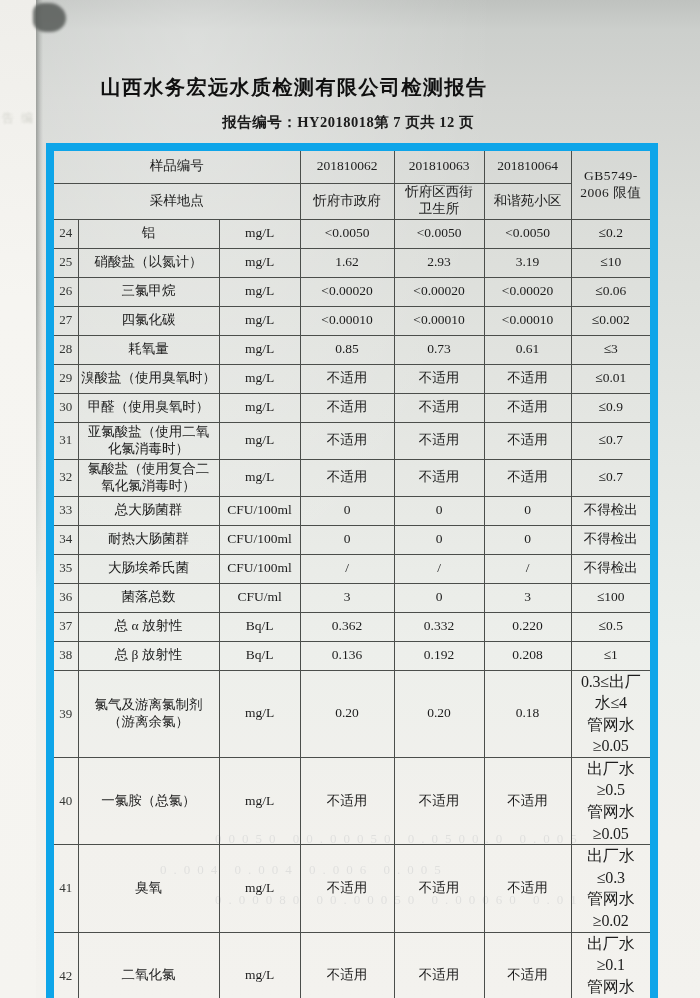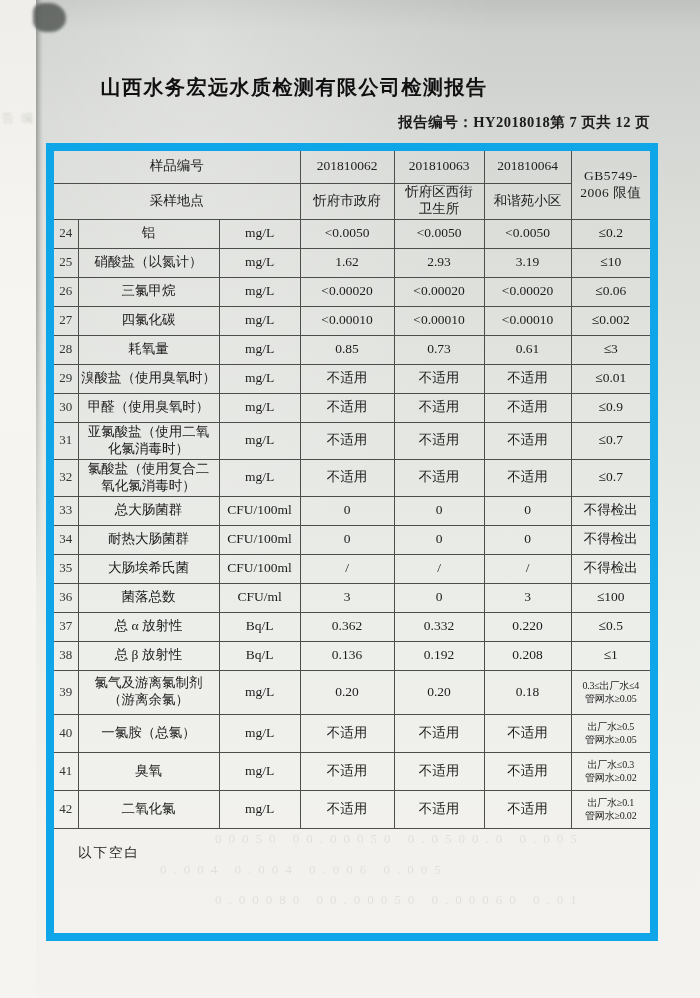--- a/index.html
+++ b/index.html
@@ -31,21 +31,21 @@
     background:#565a57;border-radius:35% 60% 55% 45%;
     filter:blur(1.5px);opacity:.85;
   }
   .page-title{
     position:absolute;left:0;top:74px;width:588px;text-align:center;
     font-family:"Liberation Sans","DejaVu Sans",sans-serif;
     font-size:20px;font-weight:700;letter-spacing:1.5px;color:#101010;
   }
   .meta-row{
     position:absolute;left:46px;top:113px;width:604px;
-    display:flex;justify-content:flex-end;align-items:baseline;
+    display:flex;justify-content:center;align-items:baseline;
     font-size:14.5px;font-weight:700;color:#1b1b1b;letter-spacing:.5px;
   }
   
   table.results{
     position:absolute;left:46px;top:143px;width:604px;
     border-collapse:collapse;table-layout:fixed;
     border:8px solid #0ea5e9;
     color:#1d1d1d;font-size:13.5px;
   }
   table.results td{
@@ -54,21 +54,21 @@
     overflow:hidden;
   }
   thead tr{height:36px;}
   tbody tr{height:29px;}
   tbody tr:nth-child(8),tbody tr:nth-child(9){height:37px;}
   tbody tr:nth-child(16){height:44px;}
   tbody tr:nth-child(17),tbody tr:nth-child(18),tbody tr:nth-child(19){height:38px;}
   td.param{text-align:left;padding-left:7px;}
   td.num{color:#343634;font-size:13px;}
   td.limit-head{line-height:2.7;font-size:13.5px;letter-spacing:.5px;margin-left:21px;}
-  tbody tr:nth-child(n+16) td.limit{font-size:10px;line-height:1.35;letter-spacing:-.2px;}
+  tbody tr:nth-child(n+16) td.limit{font-size:16px;line-height:1.35;letter-spacing:-.2px;}
   tfoot td.blank-cell{
     height:88px;text-align:left;vertical-align:top;
     padding:16px 0 0 24px;letter-spacing:2px;font-size:13.5px;
   }
   
   .ghost{
     position:absolute;color:#4d5568;opacity:.11;filter:blur(.7px);
     font-size:13px;letter-spacing:7px;white-space:nowrap;pointer-events:none;
   }
   .ghost-left{

